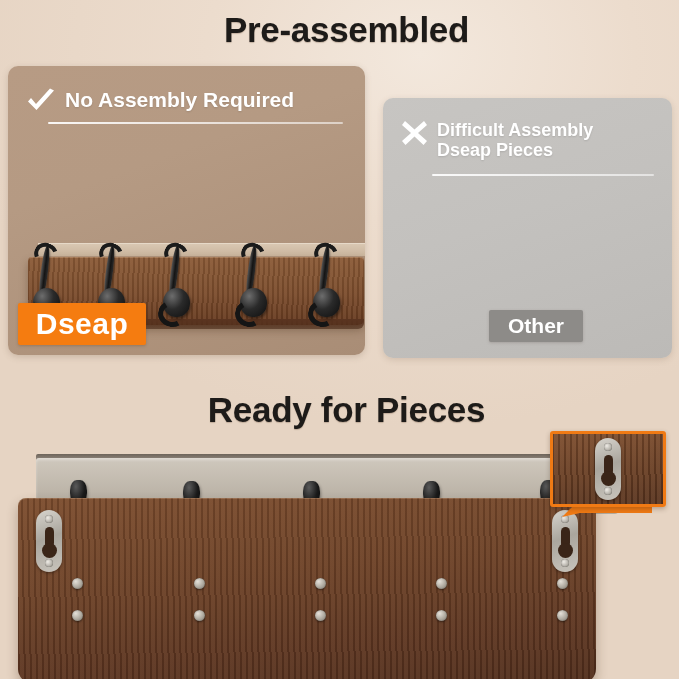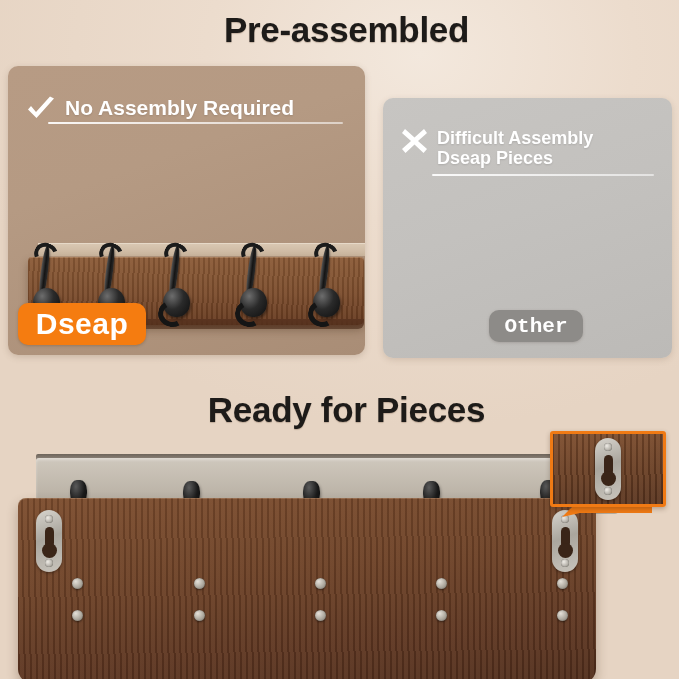--- a/index.html
+++ b/index.html
@@ -32,48 +32,47 @@
     box-shadow:0 2px 6px rgba(120,95,75,.25);
   }
   #panel-right{
     left:383px;top:98px;width:289px;height:260px;
     background:linear-gradient(160deg,#c7c5c2 0%,#c3c1be 45%,#bcbab7 100%);
     box-shadow:0 2px 6px rgba(120,95,75,.2);
   }
   .panel-head{
     position:absolute;left:0;top:0;width:100%;
     display:flex;align-items:flex-start;
-    color:#fff;font-weight:bold;margin-top:8px;
+    color:#fff;font-weight:bold;
   }
   #panel-left .panel-head{padding:22px 0 0 18px;font-size:21px;}
   #panel-right .panel-head{padding:22px 0 0 18px;font-size:18px;}
   .mark{flex:0 0 auto;margin-right:9px;}
   .headtext{line-height:1.12;text-shadow:0 1px 2px rgba(0,0,0,.12);}
   .rule{
     position:absolute;height:2px;border-radius:2px;
     background:linear-gradient(90deg,rgba(255,255,255,.92),rgba(255,255,255,.55));
   }
   #rule-left{left:48px;top:122px;width:295px;}
   #rule-right{left:432px;top:174px;width:222px;}
 
   
   .badge{
     position:absolute;font-weight:bold;color:#fff;
-    border-radius:10px;display:flex;align-items:center;justify-content:center;
+    border-radius:2px;display:flex;align-items:center;justify-content:center;
   }
   #badge-dseap{
     left:18px;top:303px;width:128px;height:42px;
     background:#f57c10;font-size:30px;letter-spacing:.5px;
     box-shadow:0 1px 3px rgba(90,60,30,.3);
   }
   #badge-other{
     left:489px;top:310px;width:94px;height:32px;
     background:#8d8b88;font-size:21px;
     box-shadow:0 1px 3px rgba(90,80,70,.25);
-    font-family:Liberation Mono, monospace;
   }
   #badge-vs{
     left:346px;top:287px;width:60px;height:60px;border-radius:50%;
     background:#f57c10;font-size:28px;letter-spacing:-.5px;
     box-shadow:0 2px 5px rgba(90,60,30,.3);
   }
 
   
   #photo-left{position:absolute;left:8px;top:155px;width:357px;height:140px;}
   #wall-ledge{

